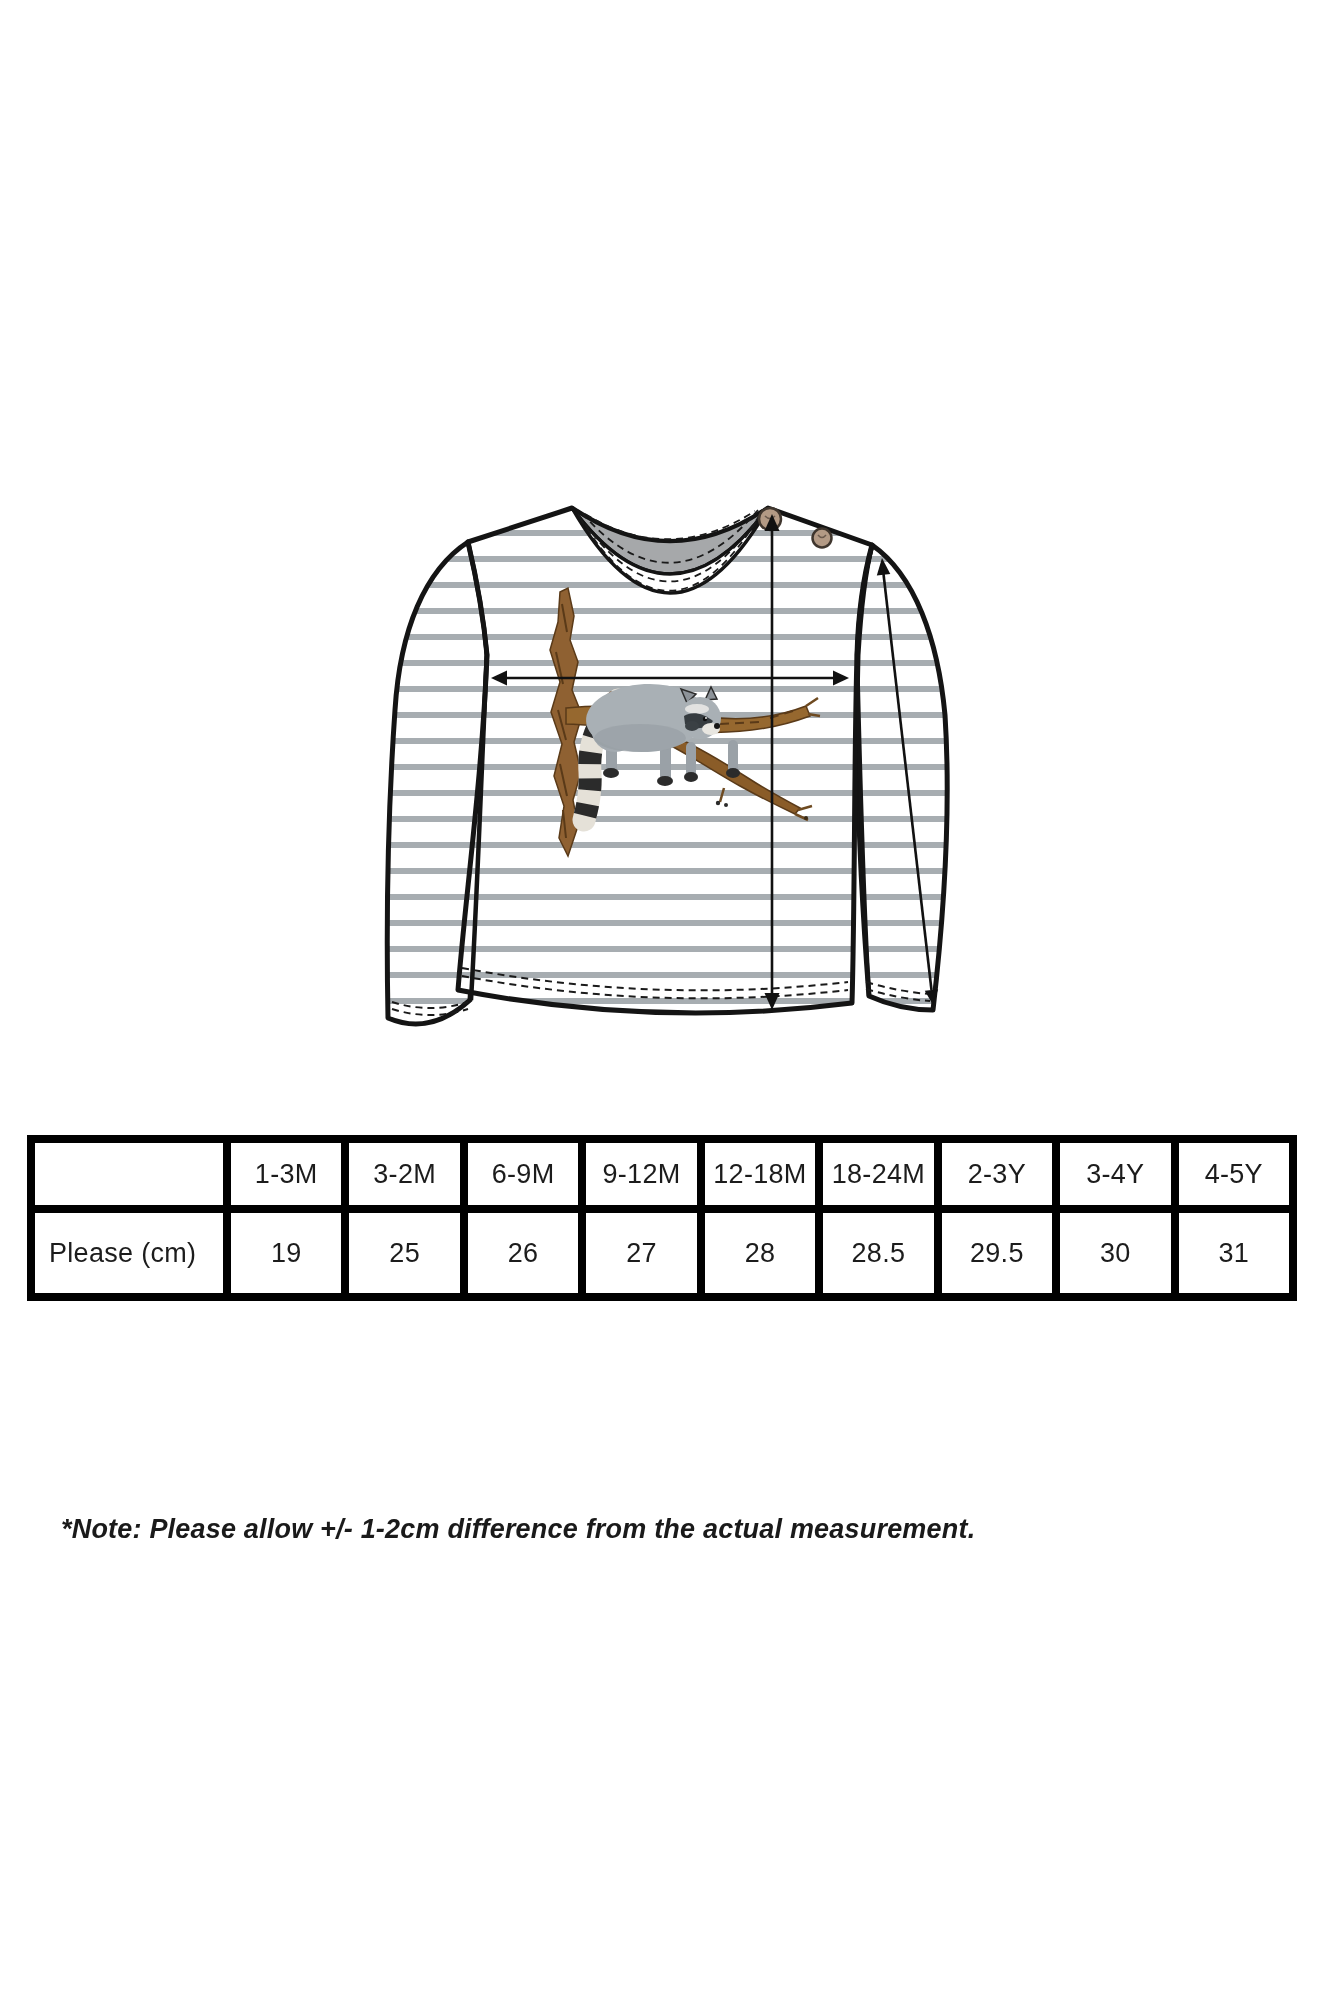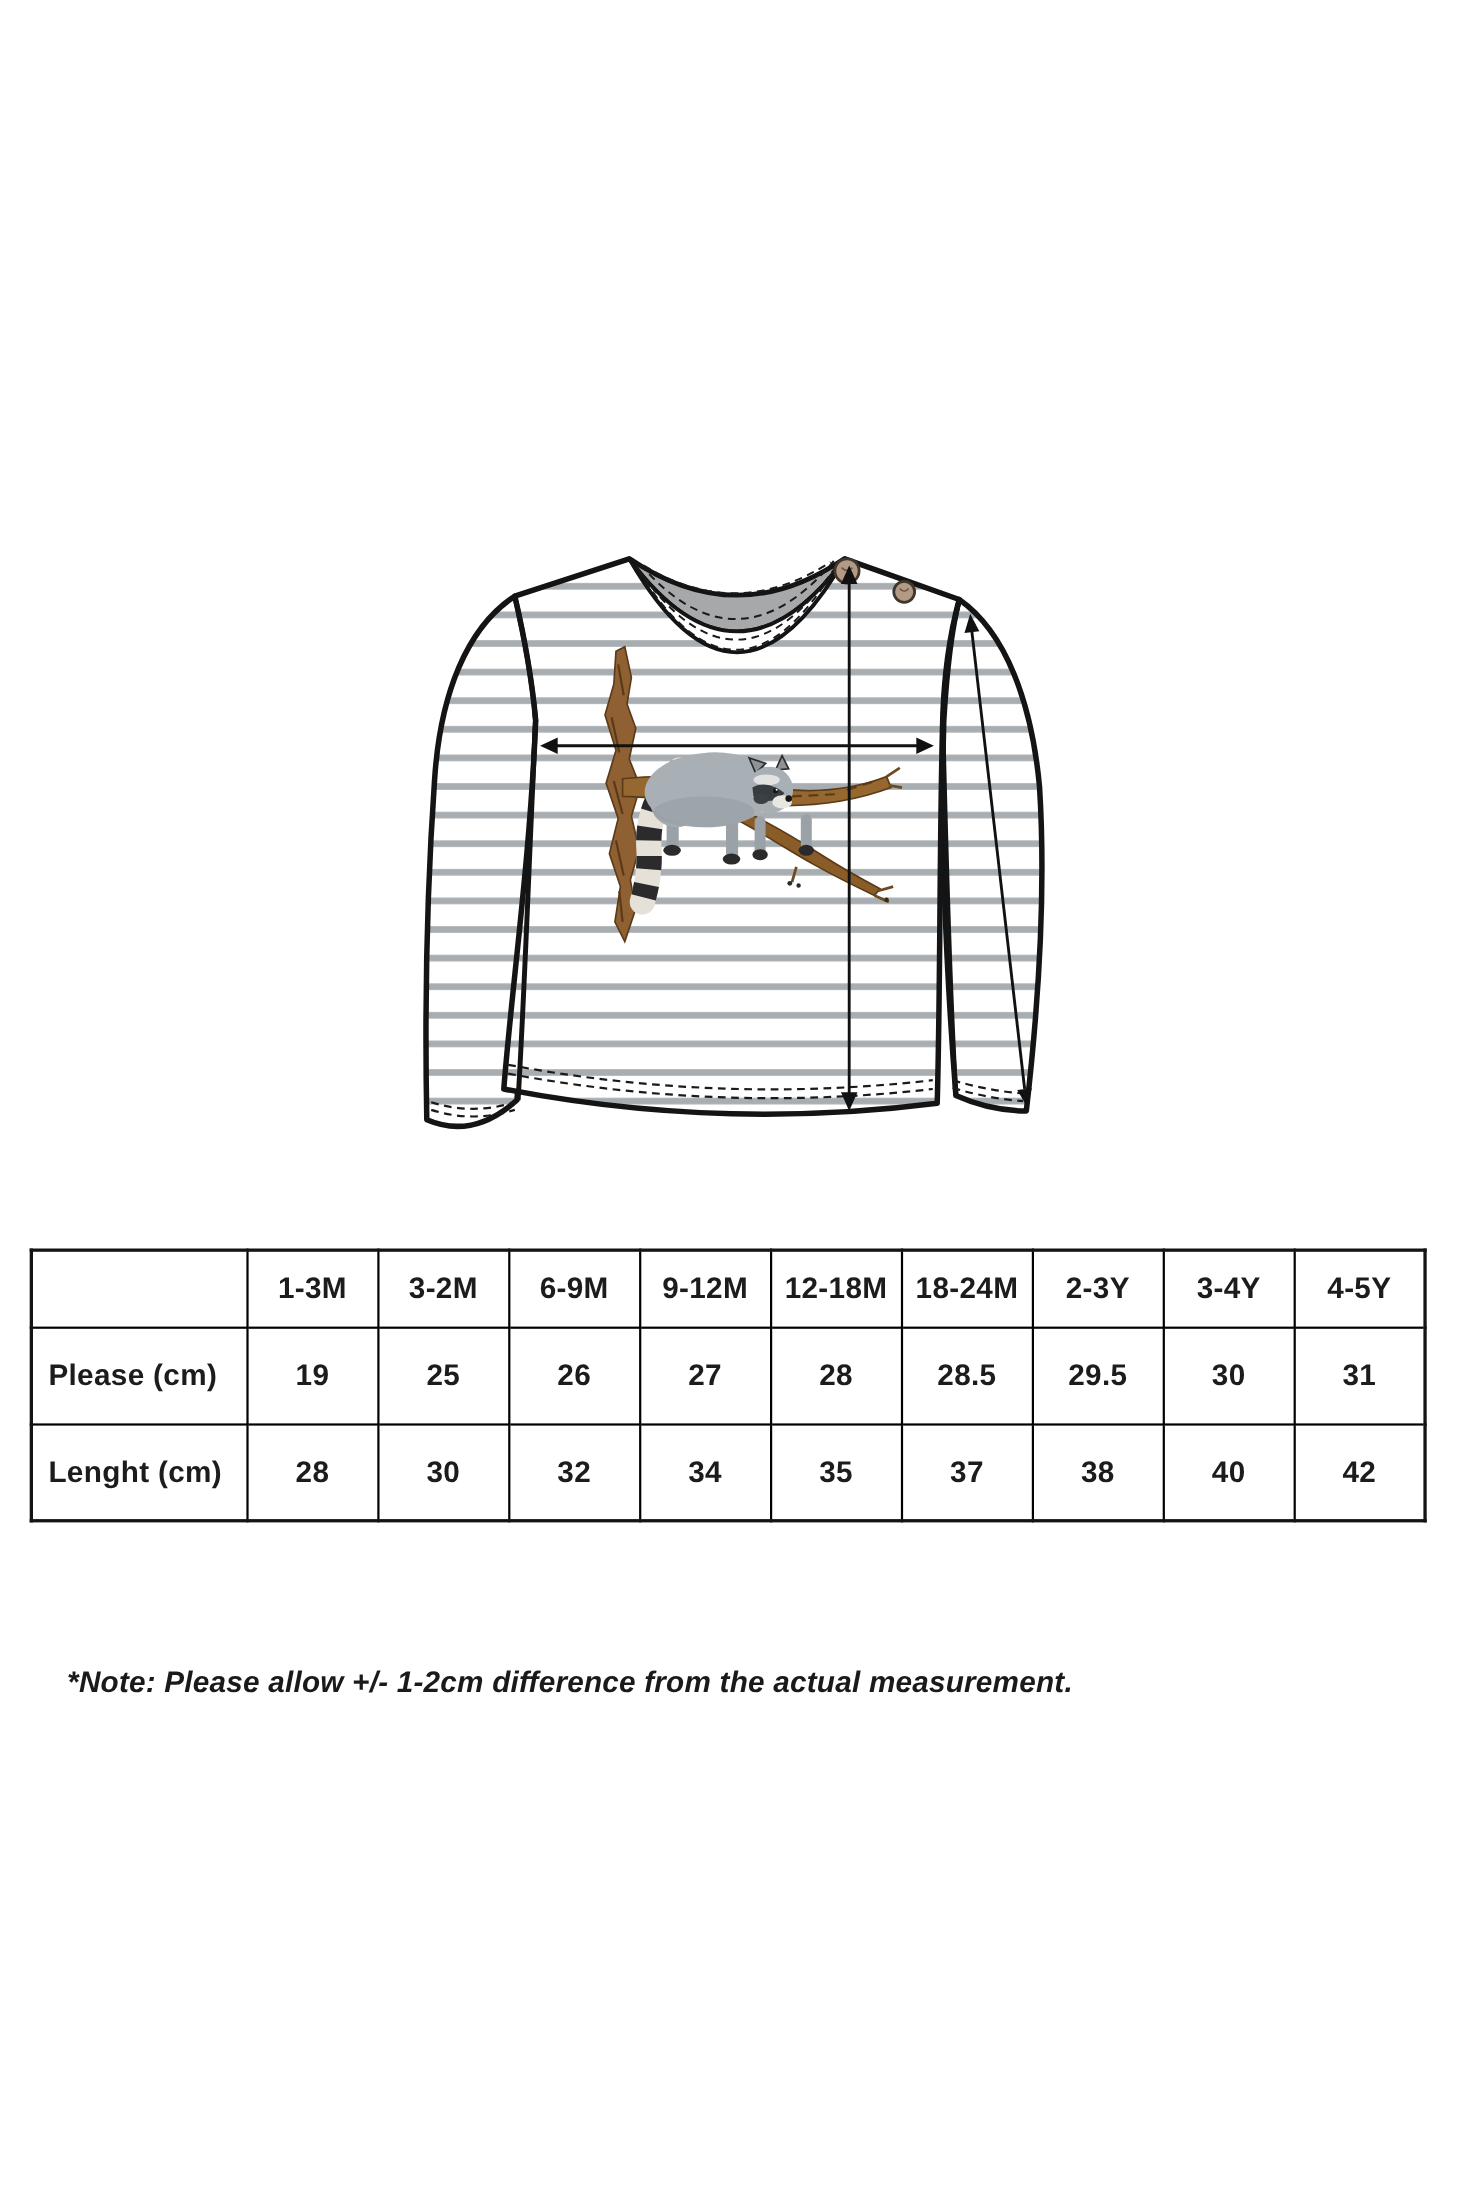--- a/index.html
+++ b/index.html
@@ -8,22 +8,22 @@
     font-family:"Liberation Sans", sans-serif;color:#161616;overflow:hidden;
   }
   .diagram{position:absolute;left:370px;top:480px;width:640px;height:600px;}
   .size-table{
     position:absolute;left:27px;top:1135px;width:1270px;
     border-collapse:collapse;table-layout:fixed;
     border:3px solid #141414;
     font-size:27px;letter-spacing:.3px;color:#1c1c1c;
   }
   .size-table td,.size-table th{
-    border:2px solid #000000;text-align:center;vertical-align:middle;
-    font-weight:700;padding:0;overflow:hidden;white-space:nowrap;
+    border:8px solid #000000;text-align:center;vertical-align:middle;
+    font-weight:400;padding:0;overflow:hidden;white-space:nowrap;
   }
   .size-table col.label-col{width:196px;}
   .size-table tr.hdr{height:70px;}
   .size-table tr.data{height:88px;}
   .size-table td.row-label{text-align:left;padding-left:14px;}
   .note{
     position:absolute;left:33px;top:1487px;width:1200px;
     font-size:27px;font-weight:700;font-style:italic;letter-spacing:.2px;color:#1a1a1a;margin-left:28px;
   }
 </style>
@@ -192,30 +192,18 @@
         <td>19</td>
         <td>25</td>
         <td>26</td>
         <td>27</td>
         <td>28</td>
         <td>28.5</td>
         <td>29.5</td>
         <td>30</td>
         <td>31</td>
       </tr>
-      <tr class="data">
-        <td class="row-label">Lenght (cm)</td>
-        <td>28</td>
-        <td>30</td>
-        <td>32</td>
-        <td>34</td>
-        <td>35</td>
-        <td>37</td>
-        <td>38</td>
-        <td>40</td>
-        <td>42</td>
-      </tr>
     </tbody>
   </table>
 
   <p class="note">*Note: Please allow +/- 1-2cm difference from the actual measurement.</p>
 
 </div>
 
 </body></html>

